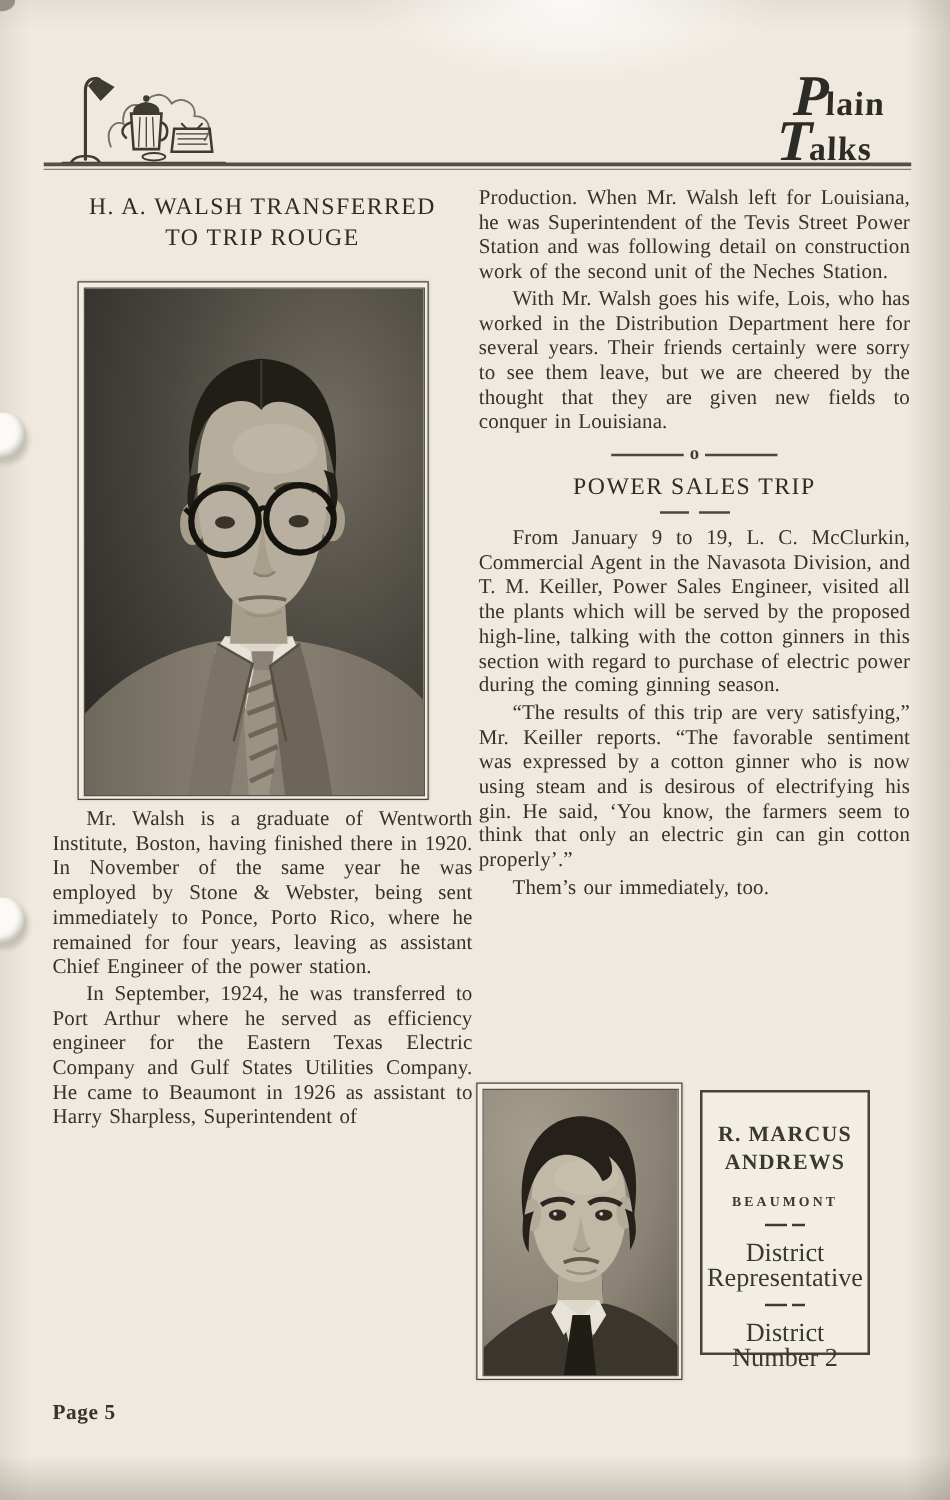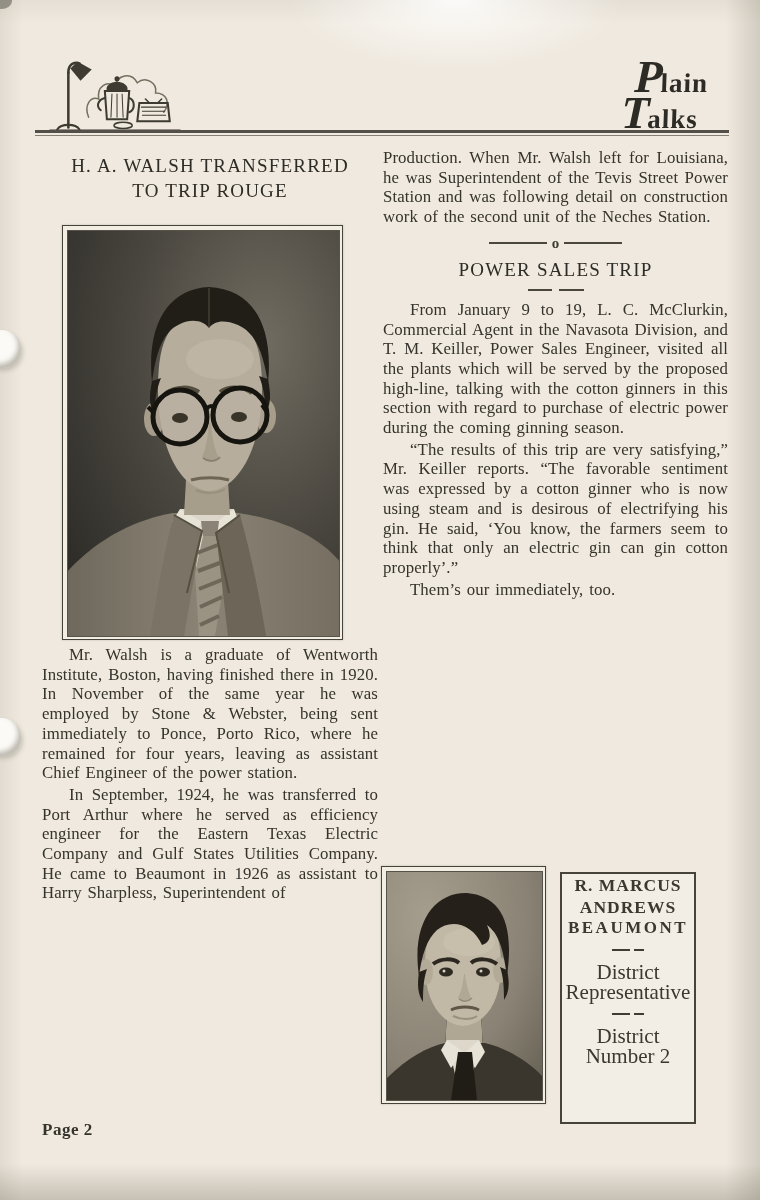--- a/index.html
+++ b/index.html
@@ -47,25 +47,25 @@
   .o-divider { display:flex; align-items:center; justify-content:center;
     margin:9px 0 6px 0; color:#3e3c33; }
   .o-divider .seg { width:58px; height:2px; background:#4a483e; }
   .o-divider .glyph { font-weight:700; font-size:15px; padding:0 5px; line-height:1; }
   .dash-divider { width:56px; height:2px; margin:7px auto 9px auto;
     background:linear-gradient(to right,#4a483e 0 42%,transparent 42% 56%,#4a483e 56% 100%); }
 
   
   .bottom-right { position:absolute; left:381px; top:866px; display:flex; }
   .frame-andrews { width:155px; height:228px; }
-  .staff-card { margin-left:14px; margin-top:6px; width:136px; height:252px;
+  .staff-card { margin-left:14px; margin-top:6px; width:136px; height:212px;
     border:2px solid #45433a; background:rgba(250,247,240,0.35);
-    text-align:center; box-sizing:border-box; color:#3a382f; }
+    text-align:center; padding-top:22px; box-sizing:border-box; color:#3a382f; }
   .staff-name { font-weight:700; font-size:17.5px; line-height:22px; letter-spacing:1px; }
-  .staff-city { font-weight:700; font-size:17px; letter-spacing:2.5px; margin-top:0; }
+  .staff-city { font-weight:700; font-size:11px; letter-spacing:2.5px; margin-top:16px; }
   .staff-dash { width:32px; height:2px; margin:11px auto;
     background:linear-gradient(to right,#3e3c33 0 55%,transparent 55% 68%,#3e3c33 68% 100%); }
   .staff-role { font-size:21px; line-height:20px; }
 
   .page-number { position:absolute; left:42px; top:1120px; font-weight:700; font-size:17px;
     letter-spacing:0.5px; color:#35332c; }
 
   .hole { position:absolute; left:-17px; width:38px; height:38px; border-radius:50%;
     background:#fbfaf6;
     box-shadow:inset -3px -4px 5px rgba(140,135,120,0.55), 2px 3px 4px rgba(120,115,100,0.30); }
@@ -166,20 +166,21 @@
 
     <div class="body-text">
       <p>Mr. Walsh is a graduate of Wentworth Institute, Boston, having finished there in 1920. In November of the same year he was employed by Stone &amp; Webster, being sent immediately to Ponce, Porto Rico, where he remained for four years, leaving as assistant Chief Engineer of the power station.</p>
       <p>In September, 1924, he was transferred to Port Arthur where he served as efficiency engineer for the Eastern Texas Electric Company and Gulf States Utilities Company. He came to Beaumont in 1926 as assistant to Harry Sharpless, Superintendent of</p>
     </div>
   </div>
 
   <div class="col-right">
     <div class="body-text">
       <p class="no-indent">Production.  When Mr. Walsh left for Louisiana, he was Superintendent of the Tevis Street Power Station and was following detail on construction work of the second unit of the Neches Station.</p>
+      <p>With Mr. Walsh goes his wife, Lois, who has worked in the Distribution Department here for several years. Their friends certainly were sorry to see them leave, but we are cheered by the thought that they are given new fields to conquer in Louisiana.</p>
     </div>
 
     <div class="o-divider">
       <span class="seg"></span>
       <span class="glyph">o</span>
       <span class="seg"></span>
     </div>
 
     <div class="headline">POWER SALES TRIP</div>
     <div class="dash-divider"></div>
@@ -241,18 +242,18 @@
         <div>Representative</div>
       </div>
       <div class="staff-dash"></div>
       <div class="staff-role">
         <div>District</div>
         <div>Number 2</div>
       </div>
     </div>
   </div>
 
-  <div class="page-number">Page 2</div>
+  <div class="page-number">Page 5</div>
 
   <div class="hole hole-top"></div>
   <div class="hole hole-bottom"></div>
 
 </div>
 
 </body></html>

